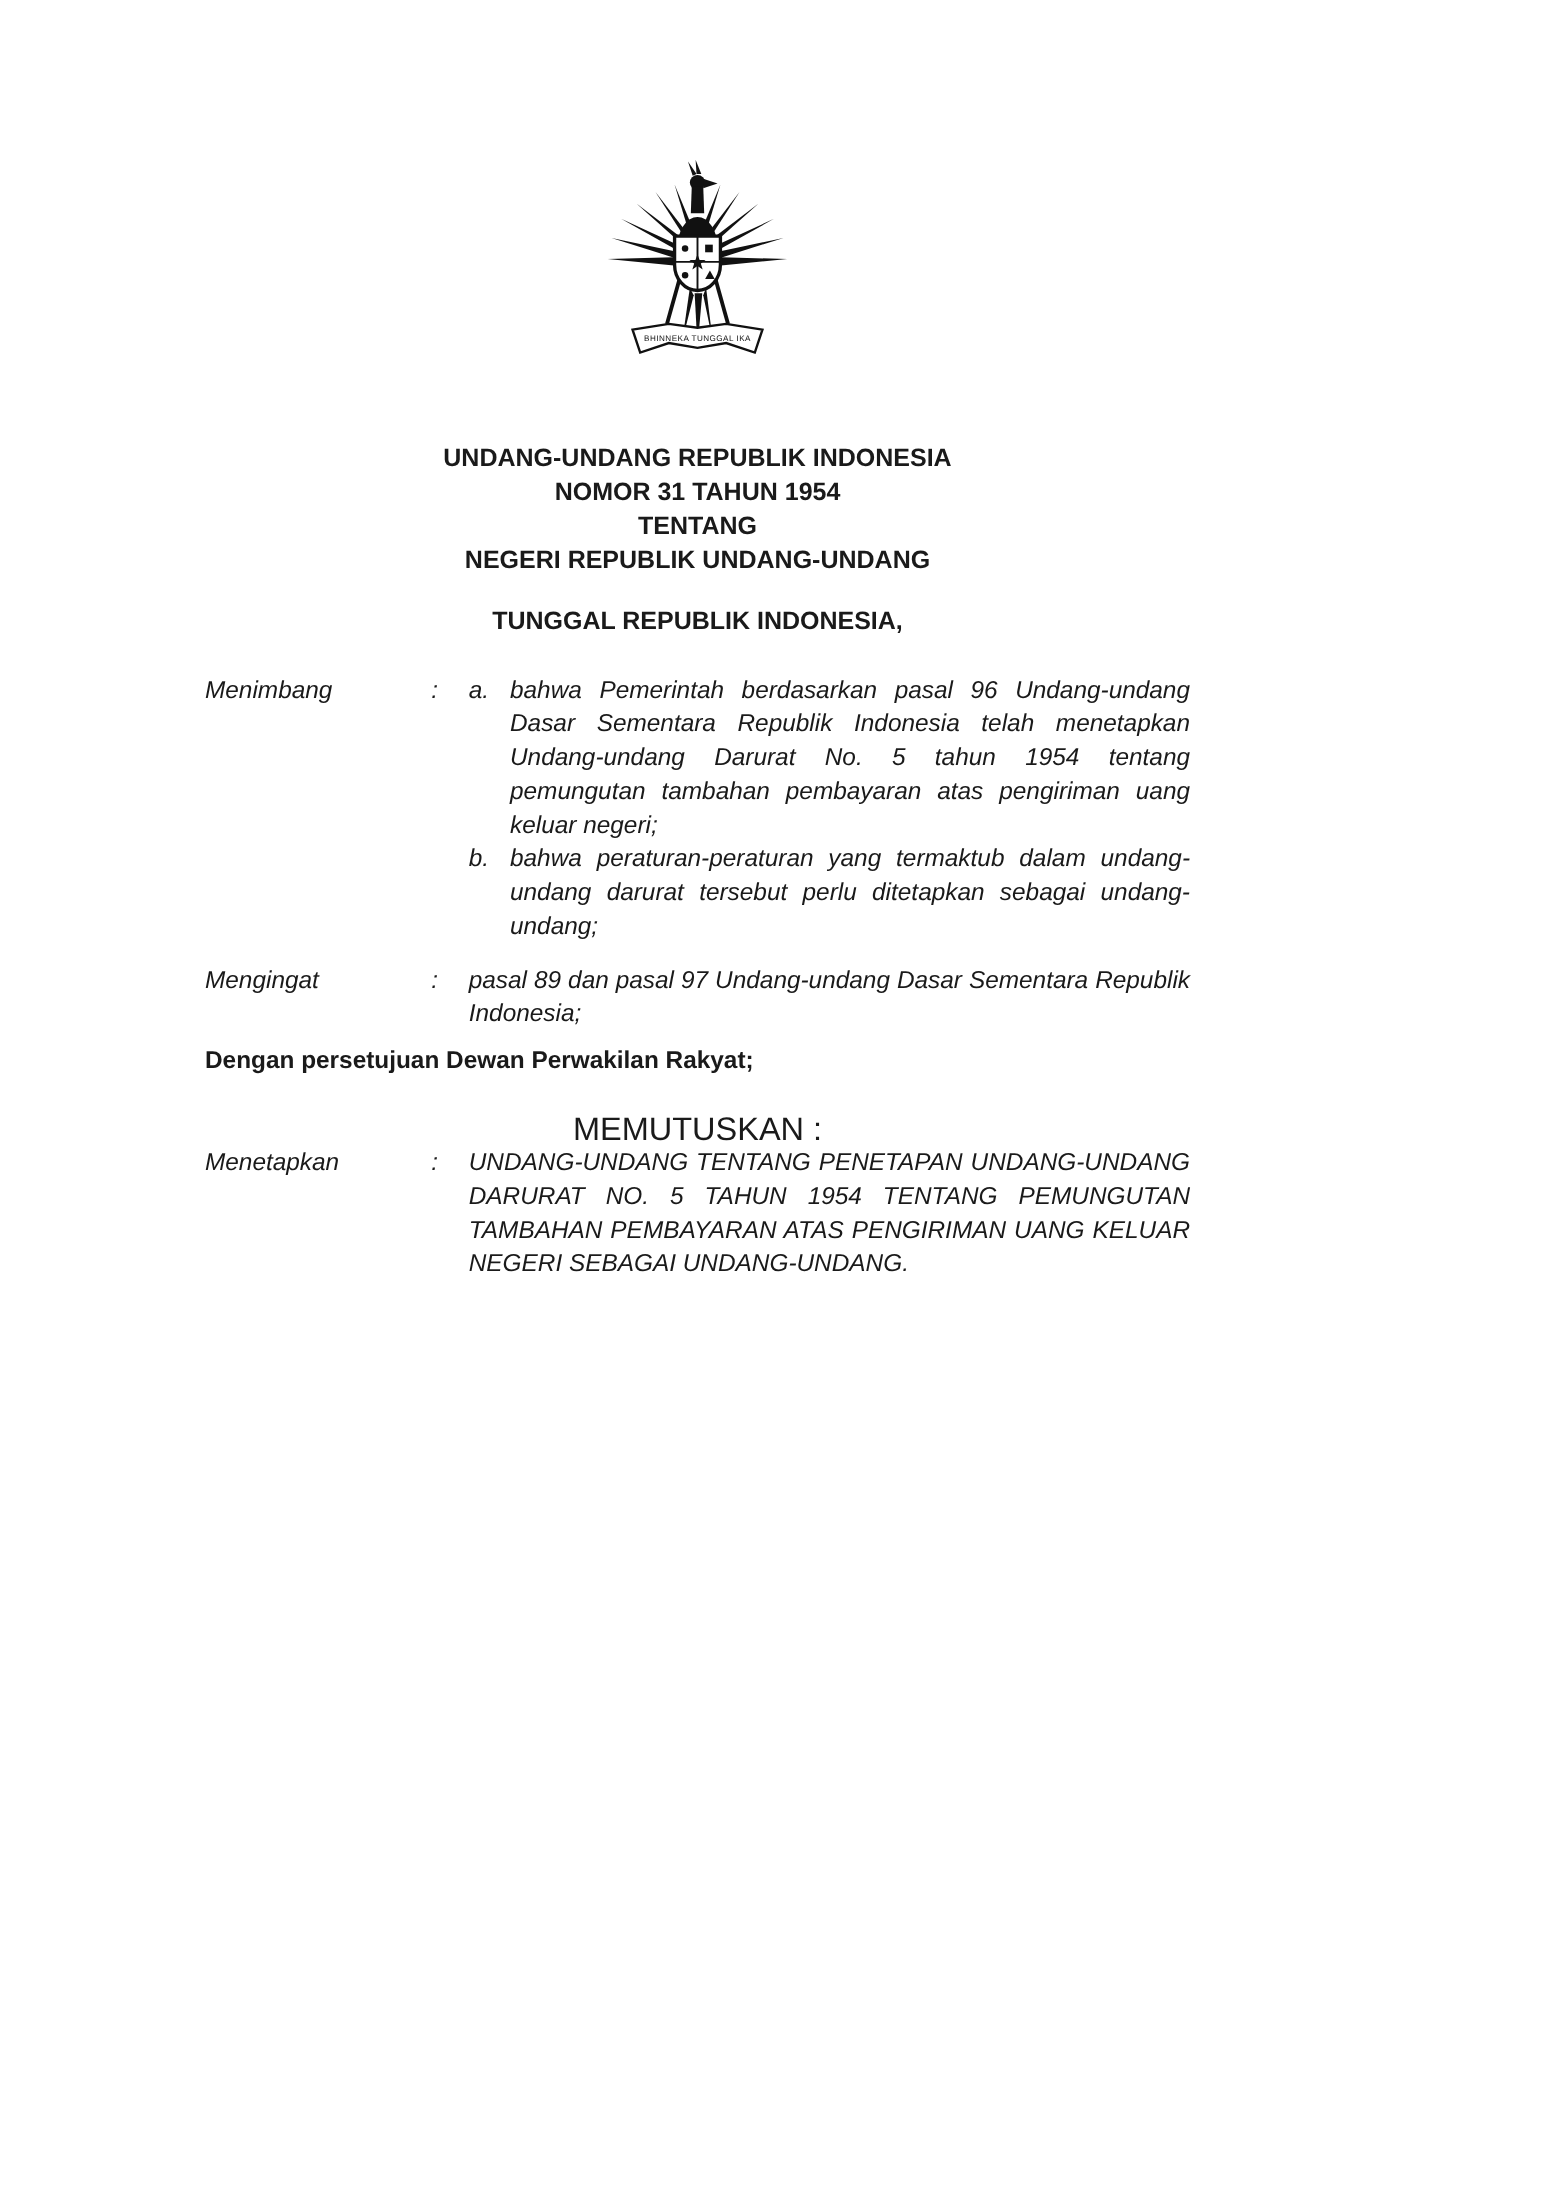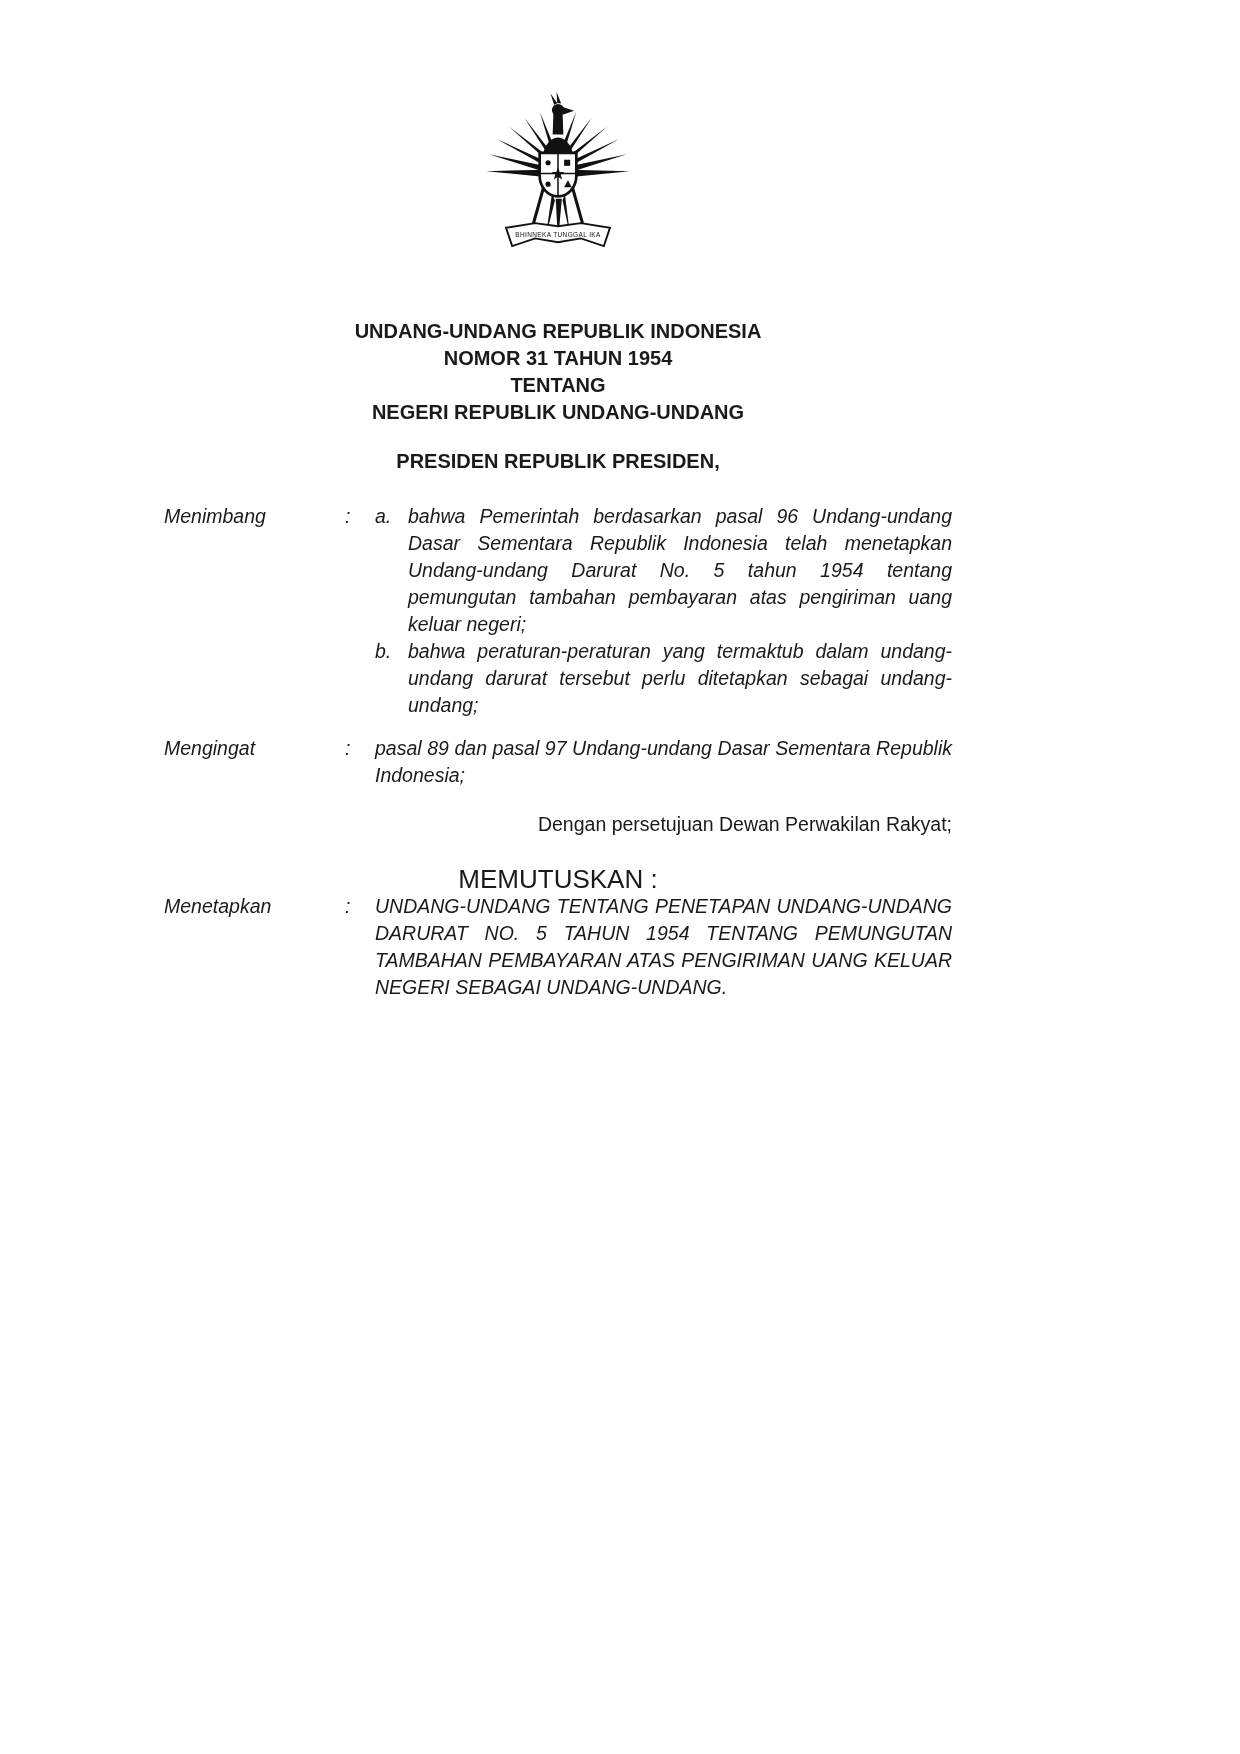--- a/index.html
+++ b/index.html
@@ -10,21 +10,21 @@
     height: 1754px;
     margin: 0 auto;
     background: #ffffff;
     font-family: "Liberation Sans", sans-serif;
     color: #1a1a1a;
     overflow: hidden;
   }
   .content {
     width: 788px;
     margin-left: 164px;
-    padding-top: 84px;
+    padding-top: 120px;
   }
   .emblem-wrap {
     display: flex;
     justify-content: center;
     margin-bottom: 52px;
   }
   .title-block {
     text-align: center;
     font-weight: bold;
     font-size: 20px;
@@ -45,24 +45,25 @@
   }
   .sec-label { width: 181px; flex: 0 0 181px; }
   .sec-colon { width: 30px;  flex: 0 0 30px; }
   .sec-body  { flex: 1 1 auto; text-align: justify; }
   .item-row { display: flex; }
   .item-marker { width: 33px; flex: 0 0 33px; }
   .item-text { flex: 1 1 auto; text-align: justify; }
   .menimbang  { margin-top: 28px; }
   .mengingat  { margin-top: 16px; }
   .agreement-line {
-    text-align: right;
+    text-align: left;
     font-size: 19.5px;
     line-height: 27px;
-    margin-top: 22px;
+    margin-top: 10px;
+    font-weight: bold;
   }
   .decision-heading {
     text-align: center;
     font-size: 26px;
     line-height: 27px;
     margin-top: 28px;
   }
   .menetapkan { margin-top: 0; }
   .menetapkan .sec-body { font-weight: bold; font-weight: normal; }
   svg text { font-family: "Liberation Sans", sans-serif; }
@@ -137,21 +138,21 @@
       </svg>
     </div>
 
     <div class="title-block">
       <div>UNDANG-UNDANG REPUBLIK INDONESIA</div>
       <div>NOMOR 31 TAHUN 1954</div>
       <div>TENTANG</div>
       <div>NEGERI REPUBLIK UNDANG-UNDANG</div>
     </div>
 
-    <div class="president-line">PRESIDEN REPUBLIK PRESIDEN,</div>
+    <div class="president-line">TUNGGAL REPUBLIK INDONESIA,</div>
 
     <div class="section-row menimbang">
       <div class="sec-label">Menimbang</div>
       <div class="sec-colon">:</div>
       <div class="sec-body">
         <div class="item-row">
           <div class="item-marker">a.</div>
           <div class="item-text">bahwa Pemerintah berdasarkan pasal 96 Undang-undang Dasar Sementara Republik Indonesia telah menetapkan Undang-undang Darurat No. 5 tahun 1954 tentang pemungutan tambahan pembayaran atas pengiriman uang keluar negeri;</div>
         </div>
         <div class="item-row">

